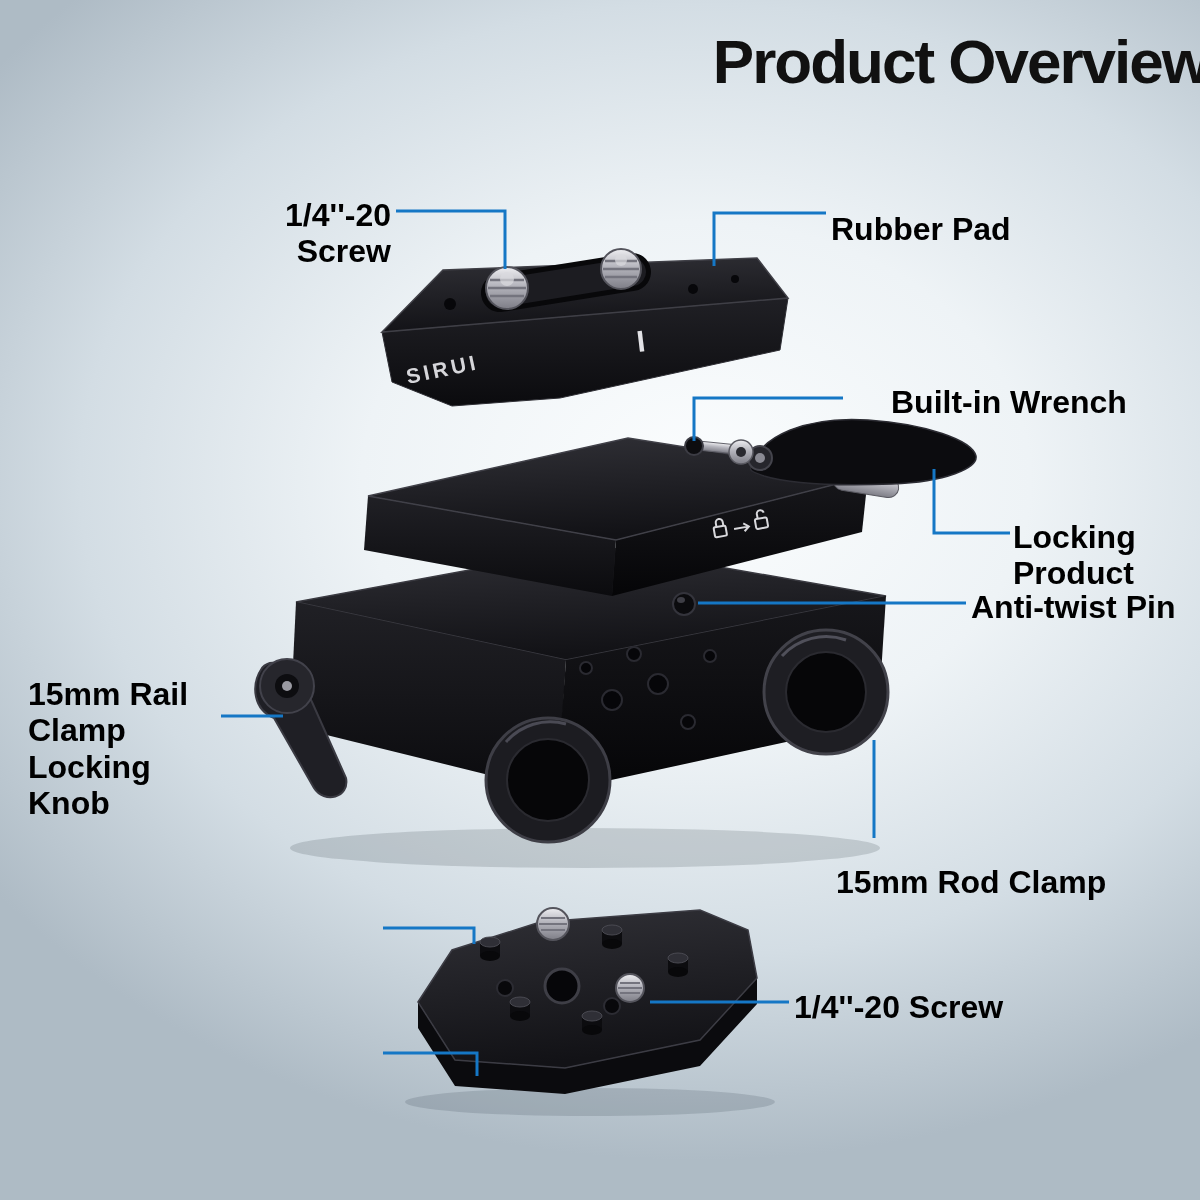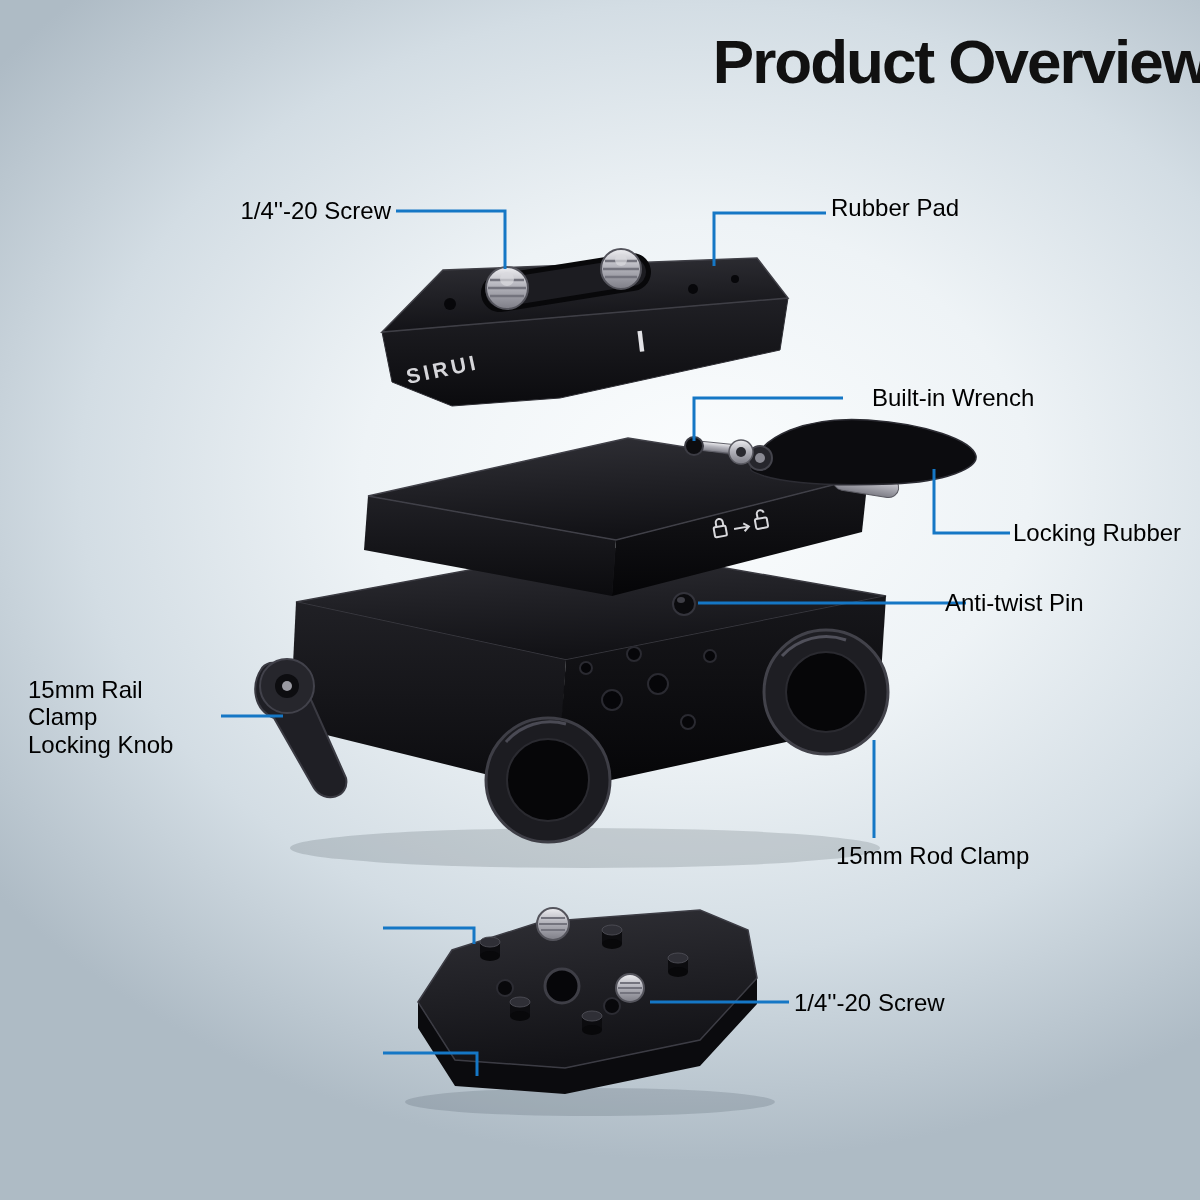--- a/index.html
+++ b/index.html
@@ -13,21 +13,21 @@
       radial-gradient(ellipse 880px 680px at 58% 40%,
         #fbfdfe 0%, #eef3f6 38%, #d3dde4 70%, #aebbc5 100%);
   }
   .title{
     position:absolute;left:8px;top:26px;width:1200px;margin:0;
     text-align:right;font-size:62px;font-weight:900;letter-spacing:-2px;
     color:#111;
   }
   .art{position:absolute;left:0;top:0;width:1200px;height:1200px;}
   .label{
-    position:absolute;font-size:24px;font-weight:400;color:#000;
+    position:absolute;font-size:32px;font-weight:700;color:#000;
     line-height:1.14;white-space:pre-line;
   }
   .align-right{text-align:right;}
   .align-center{}
 </style>
 </head>
 <body>
 
 <div class="page">
 
@@ -200,22 +200,22 @@
       <polyline points="966,603 698,603"></polyline>
       <polyline points="221,716 283,716"></polyline>
       <polyline points="874,838 874,740"></polyline>
       <polyline points="383,928 474,928 474,944"></polyline>
       <polyline points="789,1002 650,1002"></polyline>
       <polyline points="383,1053 477,1053 477,1076"></polyline>
     </g>
   </svg>
 
   <div class="label align-right" style="left:235px;top:197px;width:156px">1/4''-20 Screw</div>
-  <div class="label" style="left:831px;top:194px">Rubber Pad</div>
-  <div class="label" style="left:872px;top:384px">Built-in Wrench</div>
-  <div class="label" style="left:1013px;top:519px">Locking Rubber</div>
-  <div class="label" style="left:945px;top:589px">Anti-twist Pin</div>
+  <div class="label" style="left:831px;top:211px">Rubber Pad</div>
+  <div class="label" style="left:891px;top:384px">Built-in Wrench</div>
+  <div class="label" style="left:1013px;top:519px">Locking Product</div>
+  <div class="label" style="left:971px;top:589px">Anti-twist Pin</div>
   <div class="label align-center" style="left:28px;top:676px;width:190px">15mm Rail Clamp
 Locking Knob</div>
-  <div class="label" style="left:836px;top:842px">15mm Rod Clamp</div>
+  <div class="label" style="left:836px;top:864px">15mm Rod Clamp</div>
   <div class="label" style="left:794px;top:989px">1/4''-20 Screw</div>
 
 </div>
 
 </body></html>

